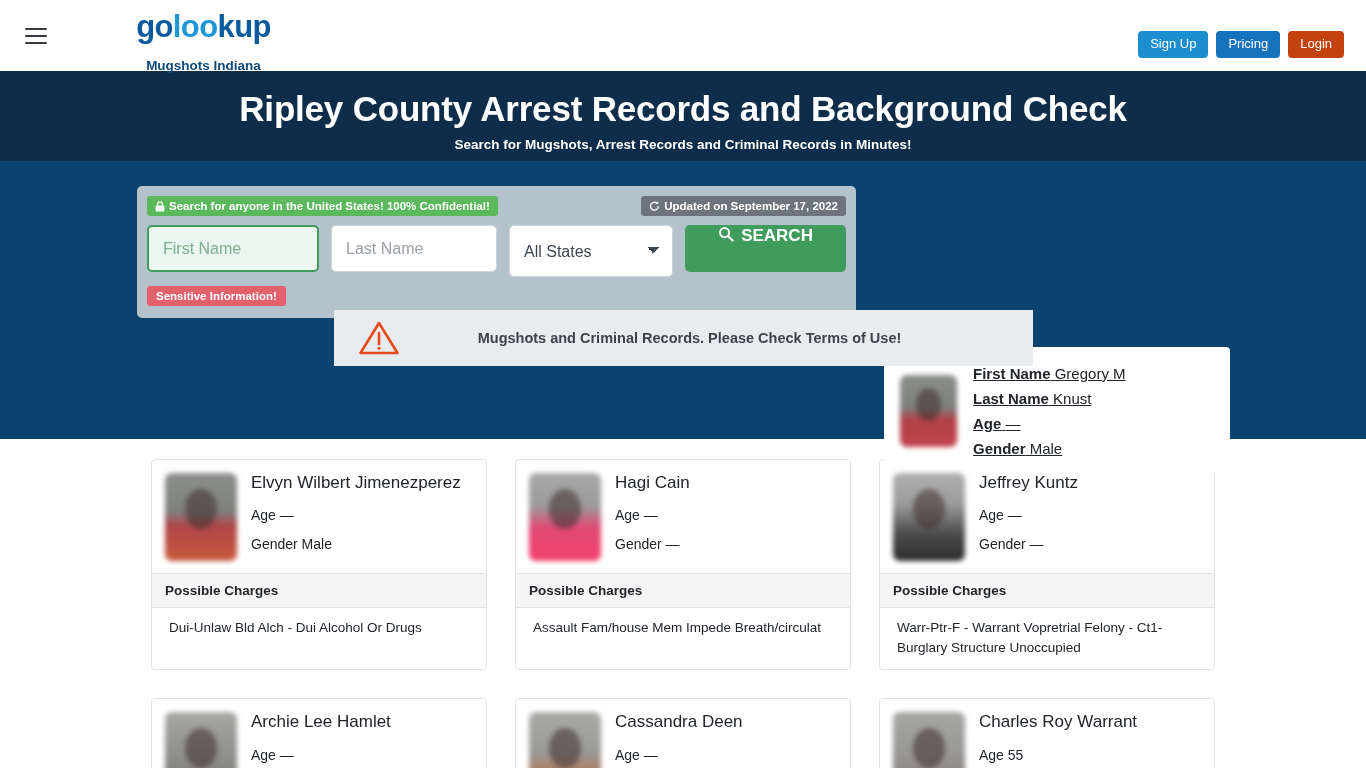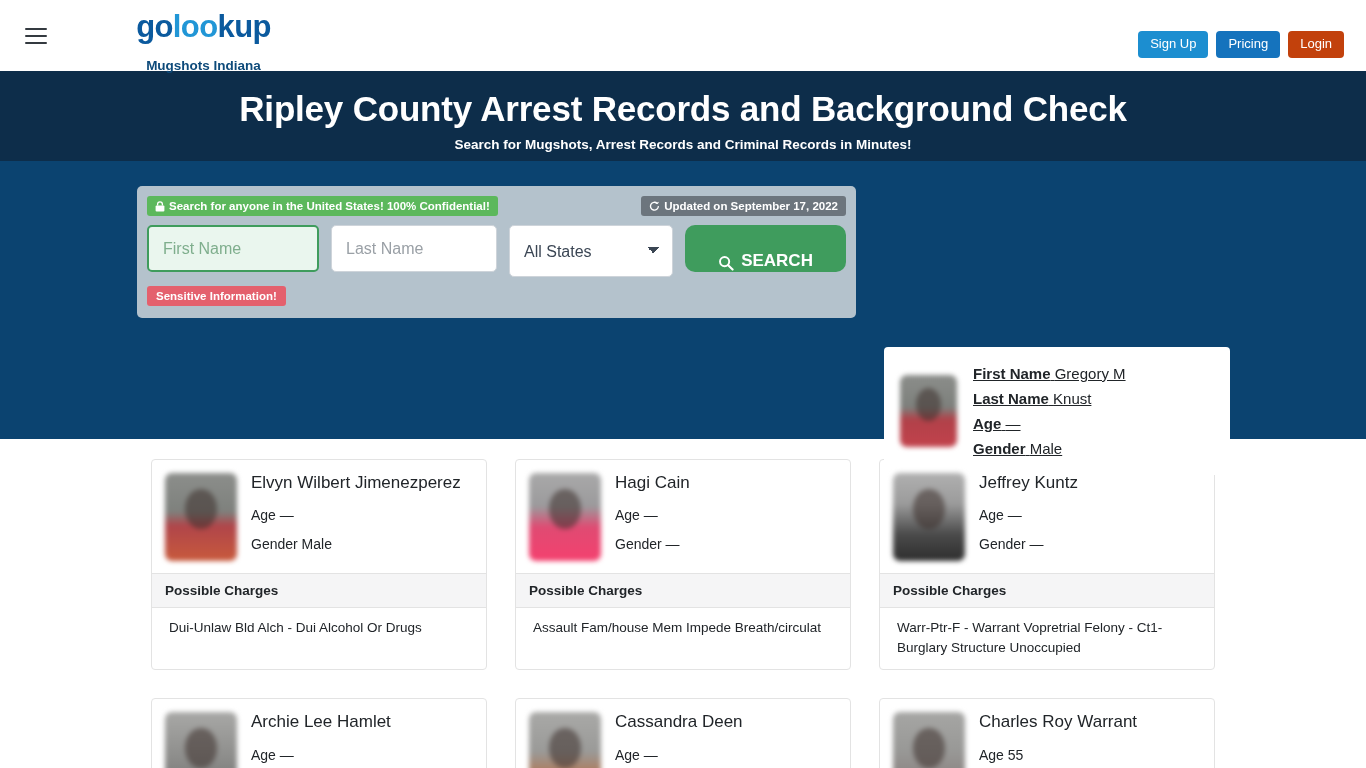--- a/index.html
+++ b/index.html
@@ -183,26 +183,26 @@
     background-position: calc(100% - 19px) 21px, calc(100% - 13px) 21px;
     background-size: 6px 6px, 6px 6px;
     background-repeat: no-repeat;
   }
   .btn-search {
     width: 163px;
     height: 47px;
     background: #3f9c5d;
     color: #fff;
     border: none;
-    border-radius: 10px;
+    border-radius: 5px;
     font-size: 17px;
     font-weight: bold;
     font-family: "Liberation Sans", sans-serif;
     cursor: pointer;
-    display: flex; align-items: flex-end; justify-content: center; gap: 7px;
+    display: flex; align-items: flex-start; justify-content: center; gap: 7px;
   }
 
   
   .featured-card {
     position: absolute;
     left: 884px; top: 186px;
     width: 346px; height: 128px;
     background: #fff;
     border-radius: 4px;
     display: flex;
@@ -380,20 +380,28 @@
         <b>Age</b>
         <span>—</span>
       </div>
       <div>
         <b>Gender</b>
         <span>Male</span>
       </div>
     </div>
   </div>
 
+  <div class="warn-banner">
+    <svg class="warn-icon" viewBox="0 0 42 36">
+      <path d="M21 3 L39.5 33 L2.5 33 Z" fill="none" stroke="#e8491d" stroke-width="2.6" stroke-linejoin="round"></path>
+      <line x1="21" y1="13" x2="21" y2="24" stroke="#e8491d" stroke-width="2.6" stroke-linecap="round"></line>
+      <circle cx="21" cy="28.3" r="1.5" fill="#e8491d"></circle>
+    </svg>
+    <div class="warn-text">Mugshots and Criminal Records. Please Check Terms of Use!</div>
+  </div>
 </div>
 
 <div class="results" id="results-grid">
     <div class="rcard">
       <div class="rcard-top">
         <div class="thumb thumb-card t-gray-red"></div>
         <div>
           <div class="rname">Elvyn Wilbert Jimenezperez</div>
           <div class="rmeta">Age —</div>
           <div class="rmeta">Gender Male</div>

